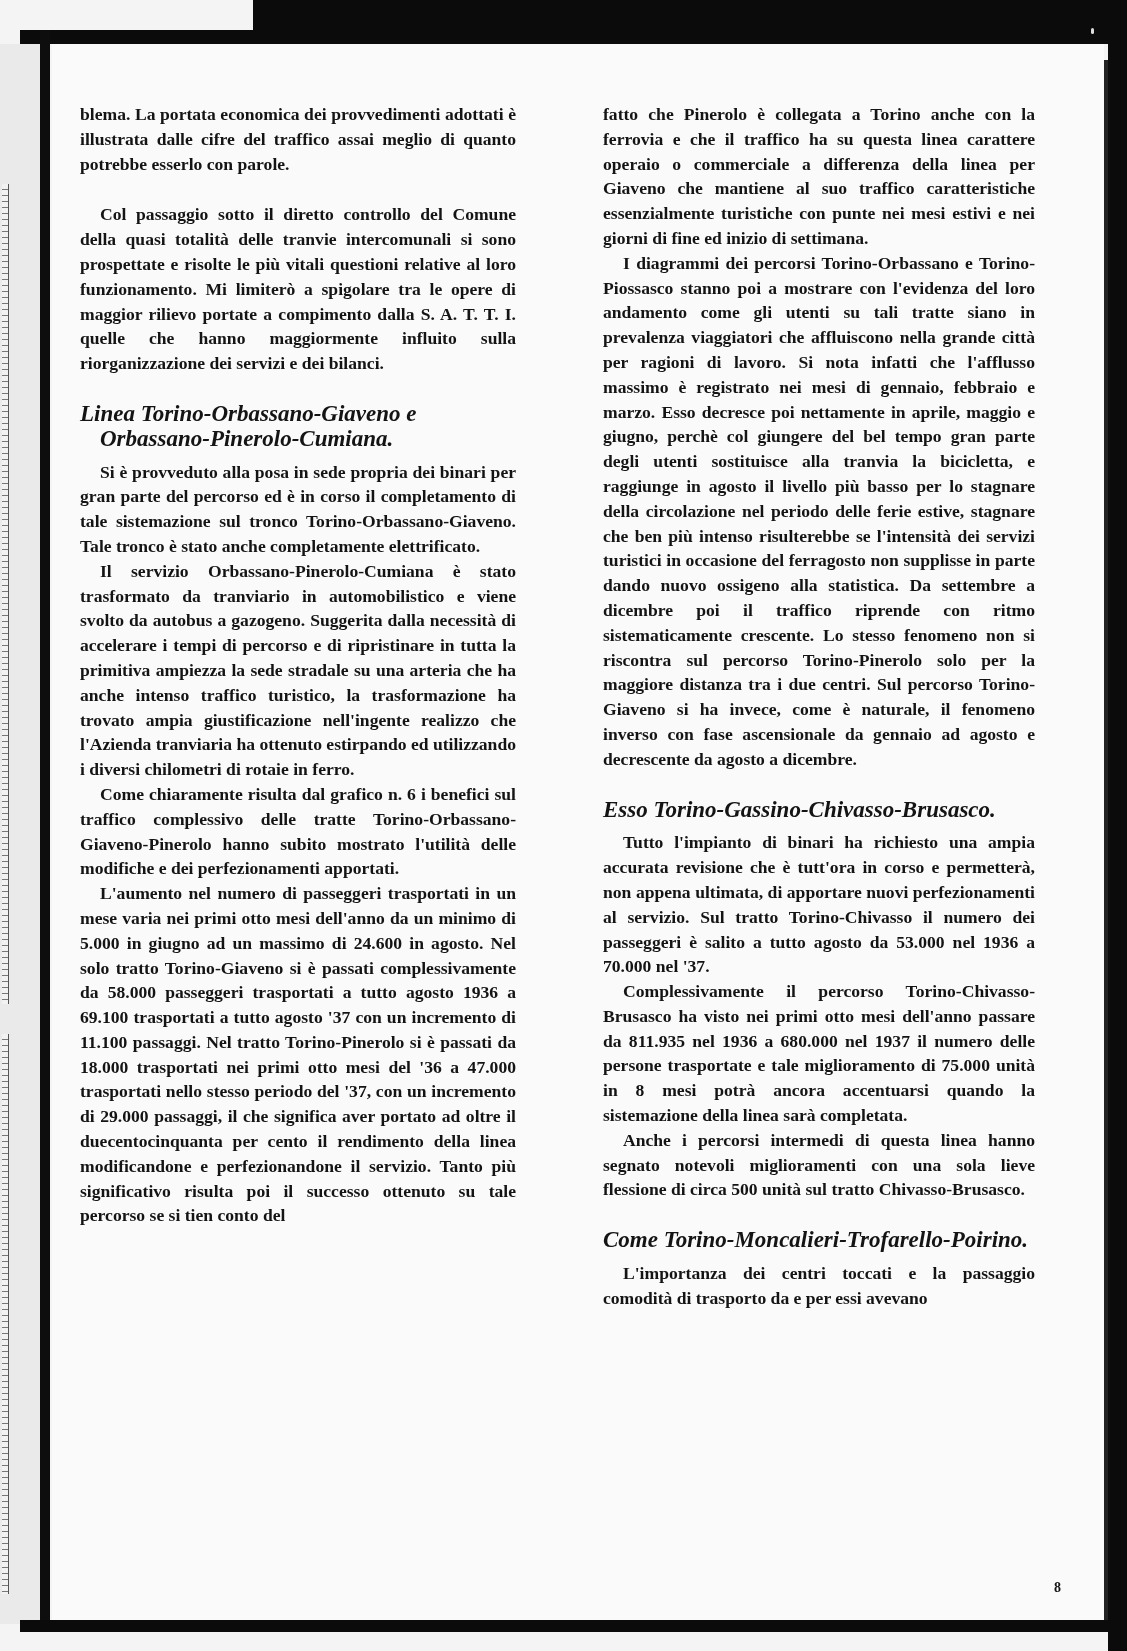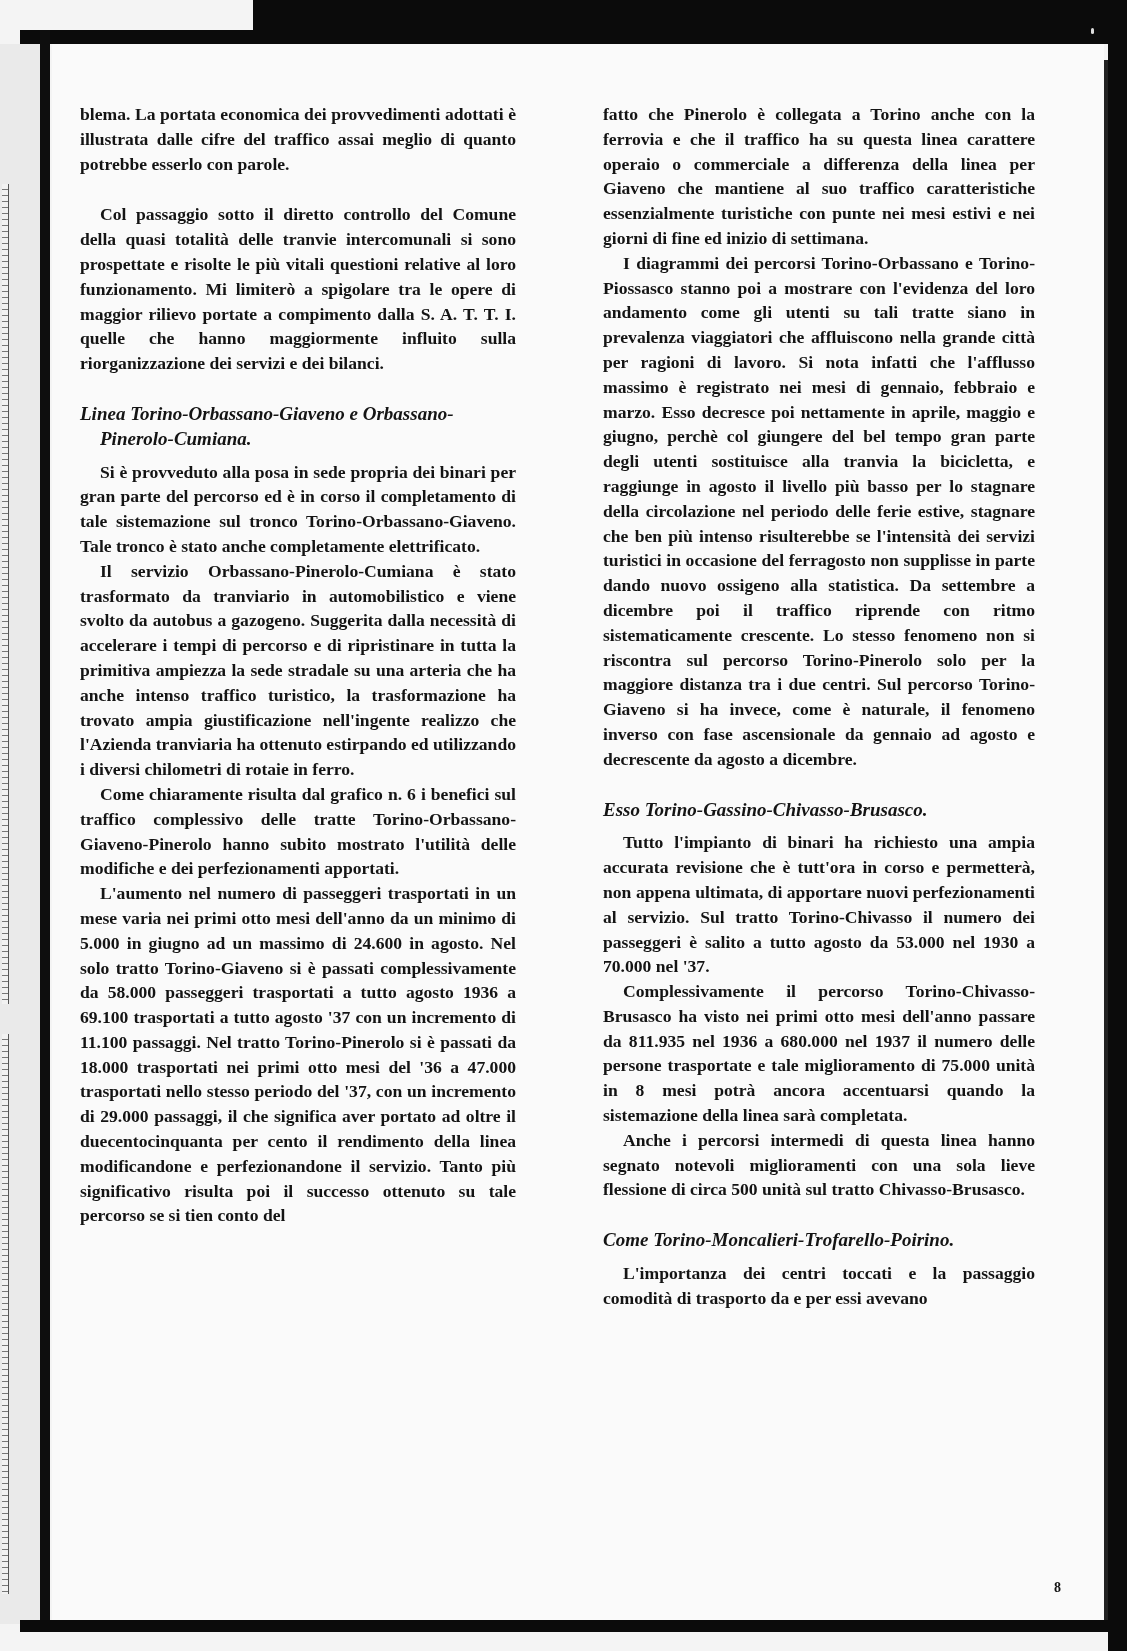--- a/index.html
+++ b/index.html
@@ -47,21 +47,21 @@
     position: absolute; top: 58px; width: 436px;
     font-size: 17.6px; line-height: 24.8px; font-weight: bold;
     text-align: justify;
   }
   .col-left { left: 28px; }
   .col-right { left: 515px; width: 432px; margin-left: 36px; }
   .col p { margin: 0; text-indent: 20px; }
   .col p.noindent { text-indent: 0; }
   .col .gap { height: 26px; }
   .col h3 {
-    margin: 0; font-style: italic; font-weight: bold; font-size: 19px; line-height: 24.8px;
+    margin: 0; font-style: italic; font-weight: bold; font-size: 23px; line-height: 24.8px;
     text-align: left; padding-left: 20px; text-indent: -20px;
   }
   .col h3 + p { margin-top: 8px; }
   .page-number {
     position: absolute; left: 1002px; top: 1536px; font-size: 14px; font-weight: bold;
   }
 </style>
 </head>
 <body>
 
@@ -87,21 +87,21 @@
       <p>Si è provveduto alla posa in sede propria dei binari per gran parte del percorso ed è in corso il completamento di tale sistemazione sul tronco Torino-Orbassano-Giaveno. Tale tronco è stato anche completamente elettrificato.</p>
       <p>Il servizio Orbassano-Pinerolo-Cumiana è stato trasformato da tranviario in automobilistico e viene svolto da autobus a gazogeno. Suggerita dalla necessità di accelerare i tempi di percorso e di ripristinare in tutta la primitiva ampiezza la sede stradale su una arteria che ha anche intenso traffico turistico, la trasformazione ha trovato ampia giustificazione nell'ingente realizzo che l'Azienda tranviaria ha ottenuto estirpando ed utilizzando i diversi chilometri di rotaie in ferro.</p>
       <p>Come chiaramente risulta dal grafico n. 6 i benefici sul traffico complessivo delle tratte Torino-Orbassano-Giaveno-Pinerolo hanno subito mostrato l'utilità delle modifiche e dei perfezionamenti apportati.</p>
       <p>L'aumento nel numero di passeggeri trasportati in un mese varia nei primi otto mesi dell'anno da un minimo di 5.000 in giugno ad un massimo di 24.600 in agosto. Nel solo tratto Torino-Giaveno si è passati complessivamente da 58.000 passeggeri trasportati a tutto agosto 1936 a 69.100 trasportati a tutto agosto '37 con un incremento di 11.100 passaggi. Nel tratto Torino-Pinerolo si è passati da 18.000 trasportati nei primi otto mesi del '36 a 47.000 trasportati nello stesso periodo del '37, con un incremento di 29.000 passaggi, il che significa aver portato ad oltre il duecentocinquanta per cento il rendimento della linea modificandone e perfezionandone il servizio. Tanto più significativo risulta poi il successo ottenuto su tale percorso se si tien conto del</p>
     </div>
   <div class="col col-right" id="col-right">
       <p class="noindent">fatto che Pinerolo è collegata a Torino anche con la ferrovia e che il traffico ha su questa linea carattere operaio o commerciale a differenza della linea per Giaveno che mantiene al suo traffico caratteristiche essenzialmente turistiche con punte nei mesi estivi e nei giorni di fine ed inizio di settimana.</p>
       <p>I diagrammi dei percorsi Torino-Orbassano e Torino-Piossasco stanno poi a mostrare con l'evidenza del loro andamento come gli utenti su tali tratte siano in prevalenza viaggiatori che affluiscono nella grande città per ragioni di lavoro. Si nota infatti che l'afflusso massimo è registrato nei mesi di gennaio, febbraio e marzo. Esso decresce poi nettamente in aprile, maggio e giugno, perchè col giungere del bel tempo gran parte degli utenti sostituisce alla tranvia la bicicletta, e raggiunge in agosto il livello più basso per lo stagnare della circolazione nel periodo delle ferie estive, stagnare che ben più intenso risulterebbe se l'intensità dei servizi turistici in occasione del ferragosto non supplisse in parte dando nuovo ossigeno alla statistica. Da settembre a dicembre poi il traffico riprende con ritmo sistematicamente crescente. Lo stesso fenomeno non si riscontra sul percorso Torino-Pinerolo solo per la maggiore distanza tra i due centri. Sul percorso Torino-Giaveno si ha invece, come è naturale, il fenomeno inverso con fase ascensionale da gennaio ad agosto e decrescente da agosto a dicembre.</p>
       <div class="gap"></div>
       <h3>Esso Torino-Gassino-Chivasso-Brusasco.</h3>
-      <p>Tutto l'impianto di binari ha richiesto una ampia accurata revisione che è tutt'ora in corso e permetterà, non appena ultimata, di apportare nuovi perfezionamenti al servizio. Sul tratto Torino-Chivasso il numero dei passeggeri è salito a tutto agosto da 53.000 nel 1930 a 70.000 nel '37.</p>
+      <p>Tutto l'impianto di binari ha richiesto una ampia accurata revisione che è tutt'ora in corso e permetterà, non appena ultimata, di apportare nuovi perfezionamenti al servizio. Sul tratto Torino-Chivasso il numero dei passeggeri è salito a tutto agosto da 53.000 nel 1936 a 70.000 nel '37.</p>
       <p>Complessivamente il percorso Torino-Chivasso-Brusasco ha visto nei primi otto mesi dell'anno passare da 811.935 nel 1936 a 680.000 nel 1937 il numero delle persone trasportate e tale miglioramento di 75.000 unità in 8 mesi potrà ancora accentuarsi quando la sistemazione della linea sarà completata.</p>
       <p>Anche i percorsi intermedi di questa linea hanno segnato notevoli miglioramenti con una sola lieve flessione di circa 500 unità sul tratto Chivasso-Brusasco.</p>
       <div class="gap"></div>
       <h3>Come Torino-Moncalieri-Trofarello-Poirino.</h3>
       <p>L'importanza dei centri toccati e la passaggio comodità di trasporto da e per essi avevano</p>
     </div>
   <div class="page-number">8</div>
 </div>
 
 </body></html>

